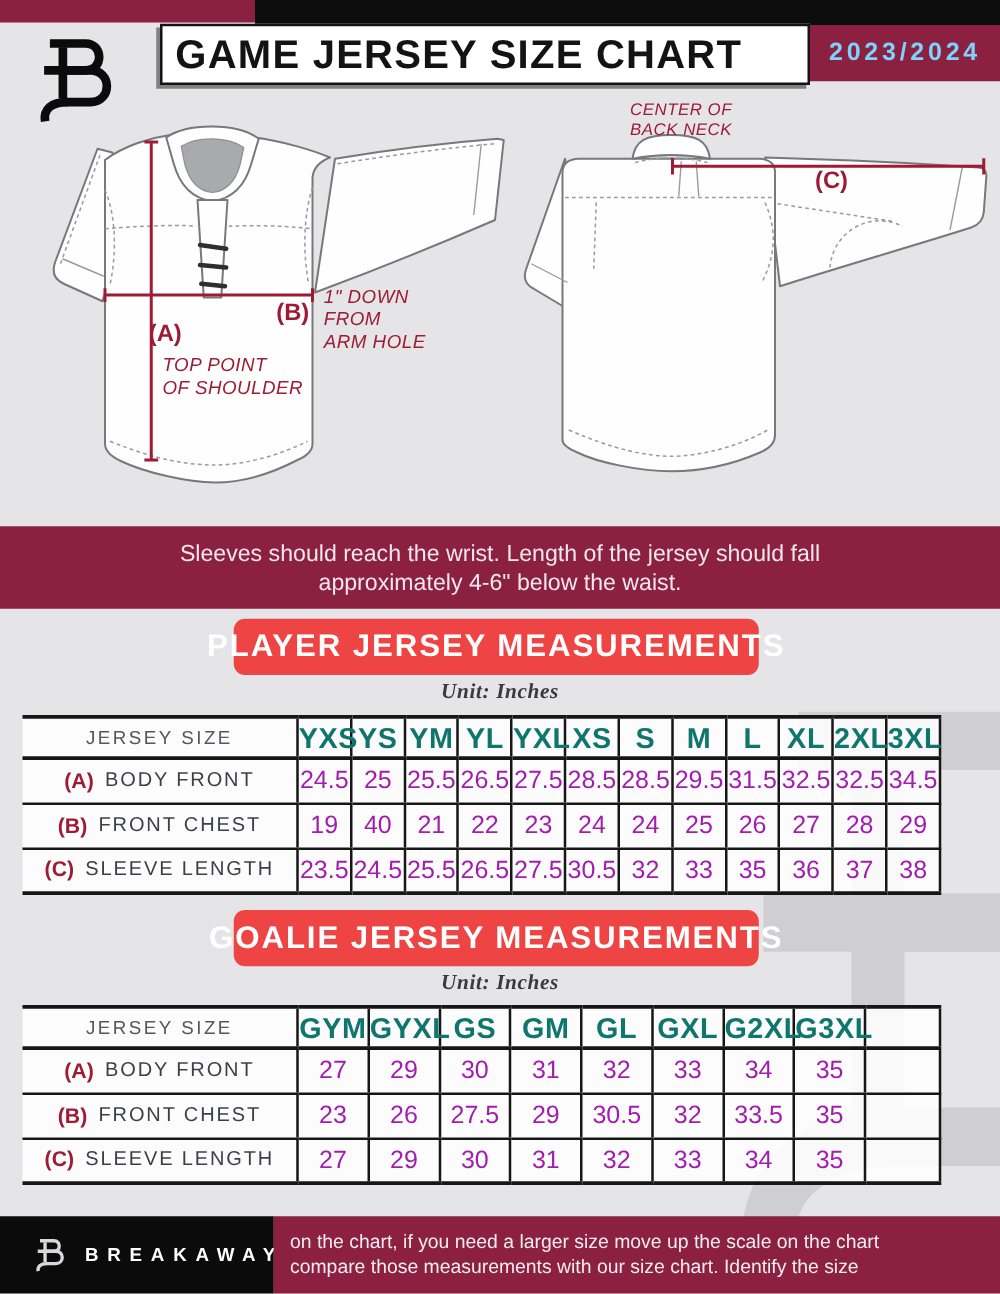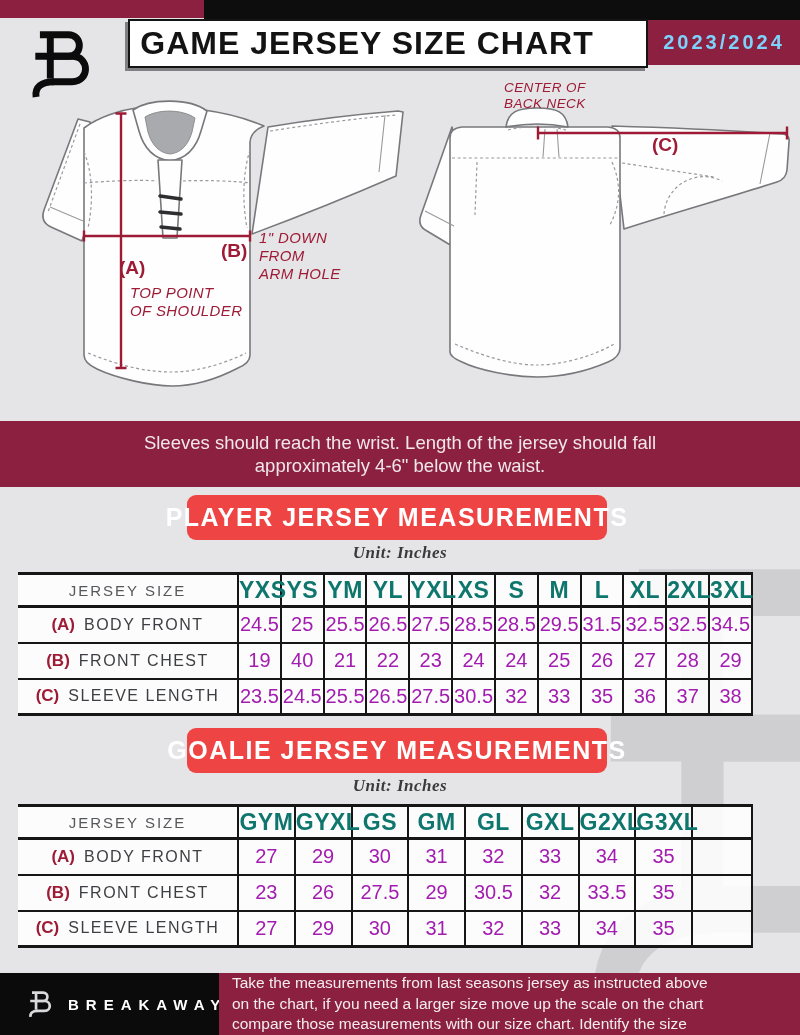--- a/index.html
+++ b/index.html
@@ -334,18 +334,17 @@
       </tbody>
     </table>
 
   <div class="footer-black">
     <svg class="footer-logo" viewBox="0 0 100 104">
         <use href="#bwmark"></use>
       </svg>
     <div class="brand-text">BREAKAWAY</div>
   </div>
   <div class="footer-maroon">
-    <div>Take the measurements from last seasons jersey as instructed above</div>
     <div>on the chart, if you need a larger size move up the scale on the chart</div>
     <div>compare those measurements  with our size chart. Identify the size</div>
   </div>
 
 </div>
 
 </body></html>

